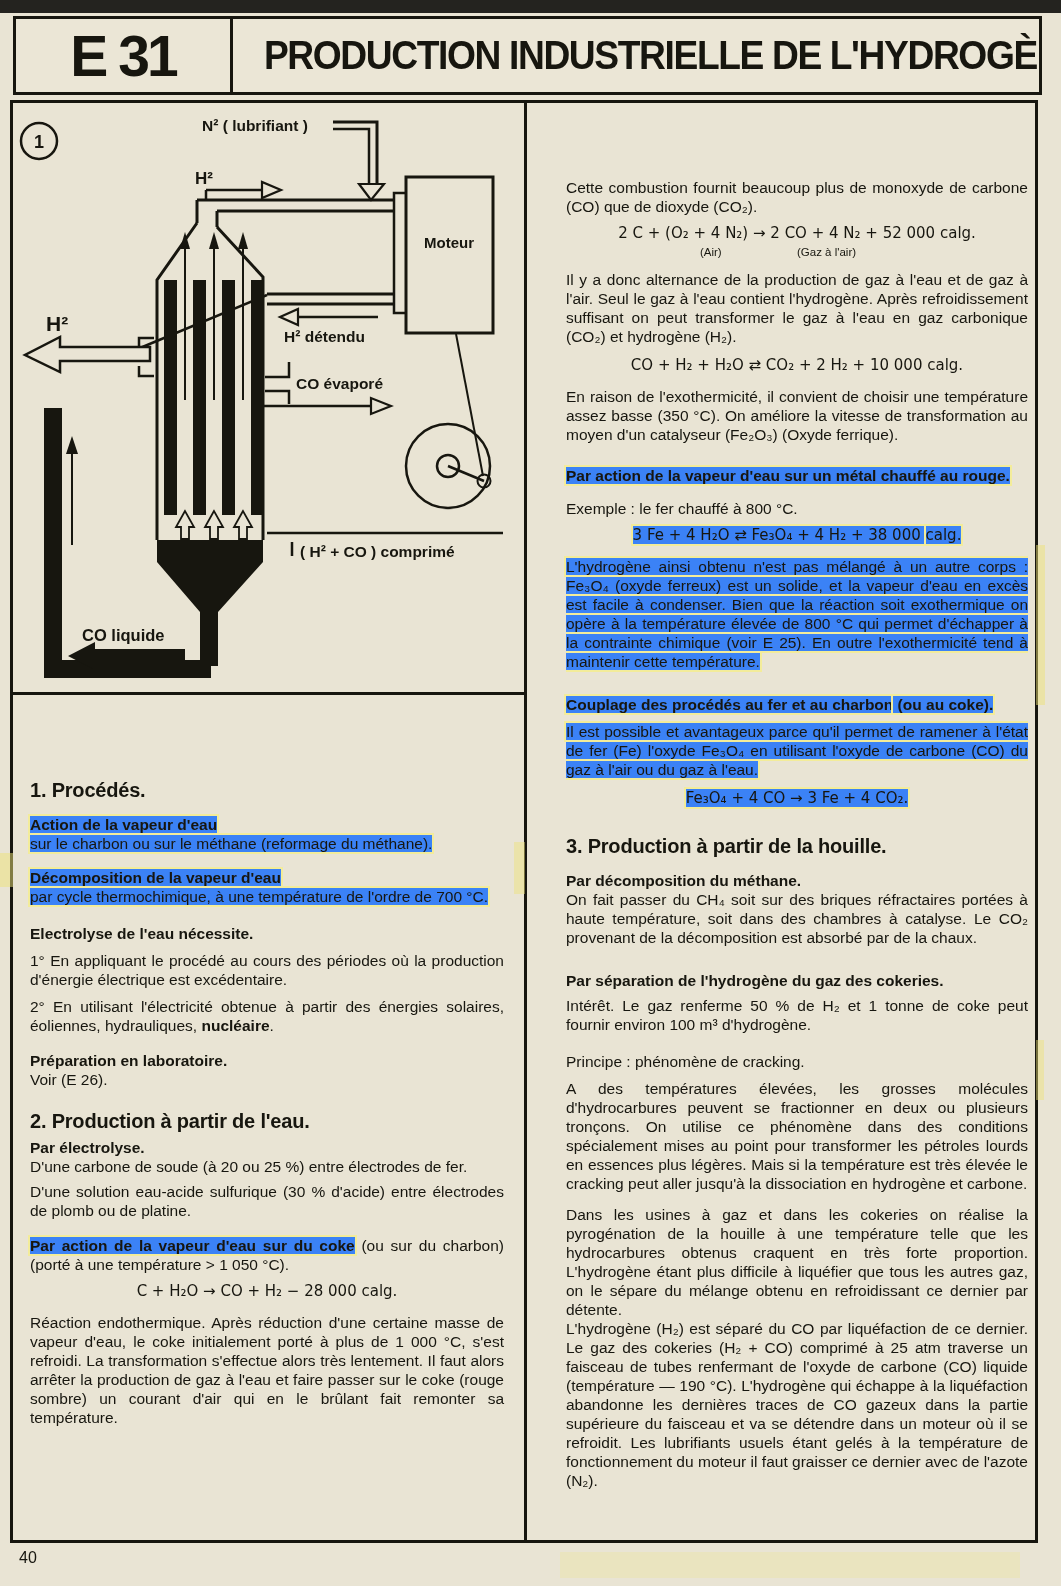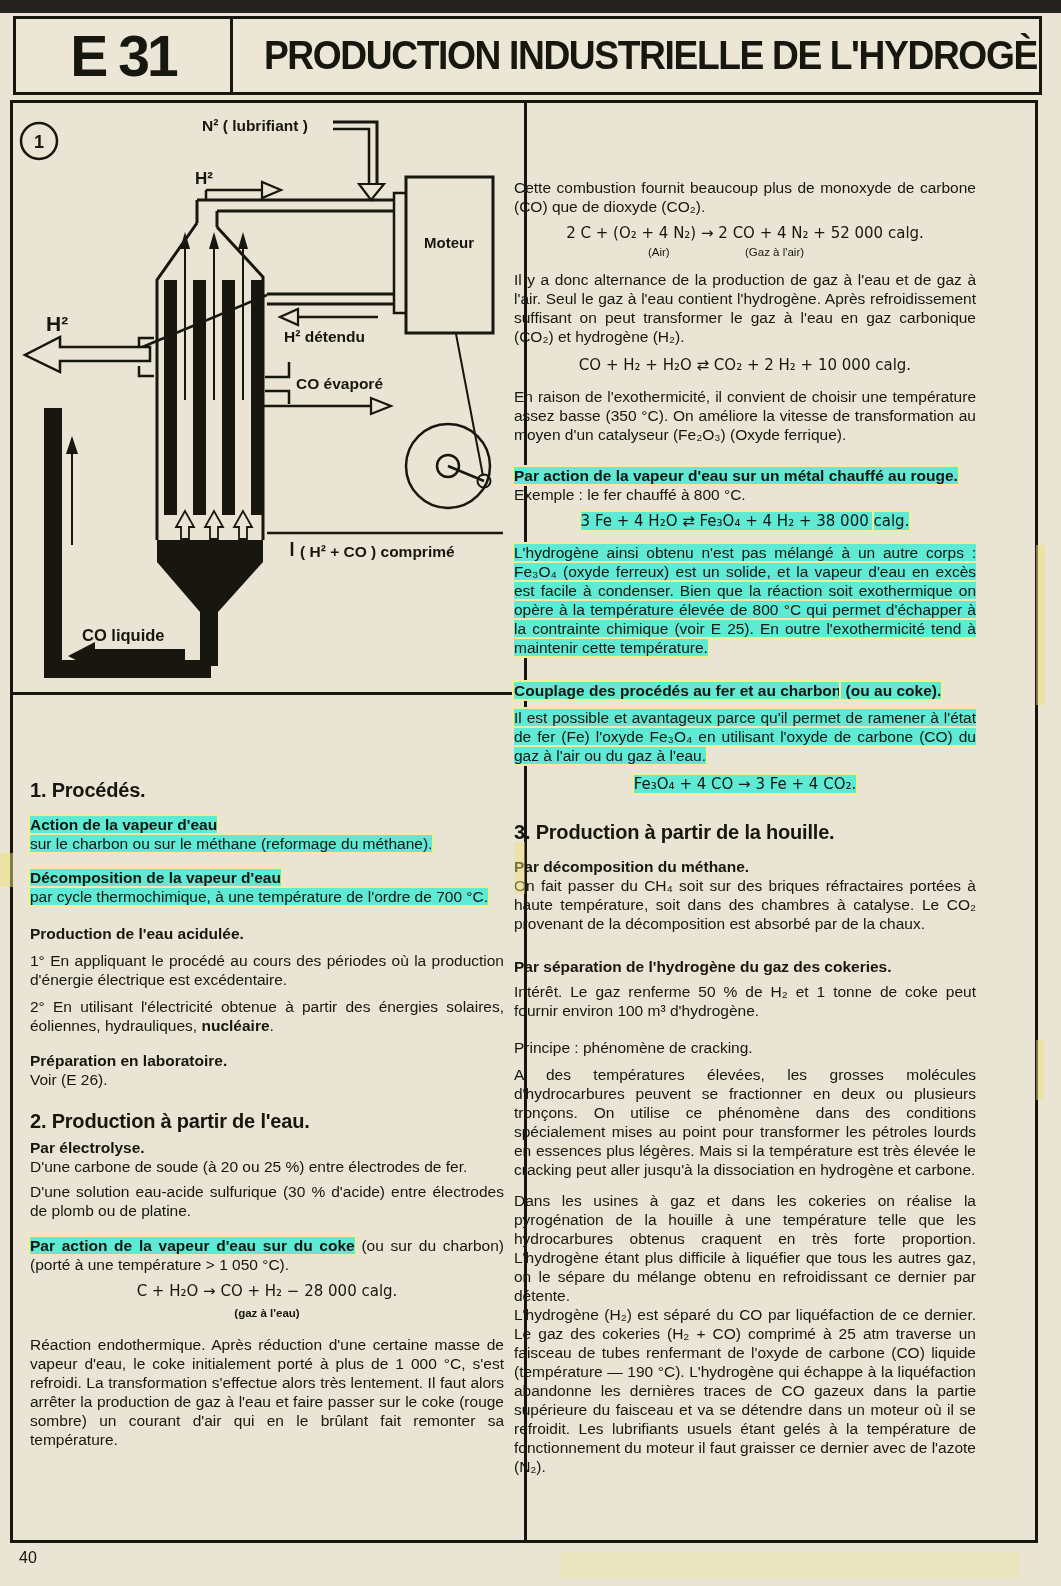--- a/index.html
+++ b/index.html
@@ -21,21 +21,21 @@
   svg.figure text{font-family:"Liberation Sans","DejaVu Sans",sans-serif;font-weight:bold;fill:#17160f;}
   .textcol{position:absolute;}
   .blk{margin:0;line-height:19px;font-size:15.5px;}
   .blk.h1{font-size:20px;font-weight:bold;line-height:25px;letter-spacing:-.2px;}
   .blk.h2{font-weight:bold;}
   .blk.p{text-align:justify;}
   .blk.eq{text-align:center;font-family:"DejaVu Sans",sans-serif;font-size:15px;position:relative;}
   .blk.eq.hasann{padding-bottom:17px;}
   .b{font-weight:bold;}
   .i{}
-  .hl{background:#5eead4;box-shadow:0 0 0 2px #f3ec9a;}
+  .hl{background:#3b82f6;box-shadow:0 0 0 2px #f3ec9a;}
   .caption{font-size:11.5px;font-weight:bold;text-align:center;margin-top:3px;font-family:"Liberation Sans",sans-serif;}
   .ann{position:absolute;top:19px;font-size:11.5px;font-family:"Liberation Sans",sans-serif;}
   .pagenum{position:absolute;left:19px;top:1549px;font-size:16px;}
   .streak{position:absolute;pointer-events:none;}
 </style>
 </head>
 <body>
 
 <div class="scan-top"></div>
 
@@ -121,41 +121,41 @@
   <text x="300" y="557" font-size="15.5">( H² + CO ) comprimé</text>
   <text x="82" y="641" font-size="16.5">CO  liquide</text>
 </svg>
 
 <div id="col-left" class="textcol" style="left:30px;top:778px;width:474px;">
     <div class="blk h1"><span class="b ">1. Procédés.</span></div>
     <div class="blk h2" style="margin-top: 12px;"><span class="b hl">Action de la vapeur d'eau</span></div>
     <div class="blk p"><span class="hl">sur le charbon ou sur le méthane (reformage du méthane).</span></div>
     <div class="blk h2" style="margin-top: 15px;"><span class="b hl">Décomposition de la vapeur d'eau</span></div>
     <div class="blk p"><span class="hl">par cycle thermochimique, à une température de l'ordre de 700 °C.</span></div>
-    <div class="blk h2" style="margin-top: 18px;"><span class="b ">Production de l'eau acidulée.</span></div>
+    <div class="blk h2" style="margin-top: 18px;"><span class="b ">Electrolyse de l'eau nécessite.</span></div>
     <div class="blk p" style="margin-top: 8px;"><span class="">1° En appliquant le procédé au cours des périodes où la production d'énergie électrique est excédentaire.</span></div>
     <div class="blk p" style="margin-top: 8px;"><span class="">2° En utilisant l'électricité obtenue à partir des énergies solaires, éoliennes, hydrauliques, </span><span class="b ">nucléaire</span><span class="">.</span></div>
     <div class="blk h2" style="margin-top: 16px;"><span class="b ">Préparation en laboratoire.</span></div>
     <div class="blk p"><span class="">Voir (E 26).</span></div>
     <div class="blk h1" style="margin-top: 20px;"><span class="b ">2. Production à partir de l'eau.</span></div>
     <div class="blk h2" style="margin-top: 4px;"><span class="b ">Par électrolyse.</span></div>
     <div class="blk p"><span class="i ">D'une carbone de soude</span><span class=""> (à 20 ou 25 %) entre électrodes de fer.</span></div>
     <div class="blk p" style="margin-top: 6px;"><span class="i ">D'une solution eau-acide sulfurique</span><span class=""> (30 % d'acide) entre électrodes de plomb ou de platine.</span></div>
     <div class="blk p" style="margin-top: 16px;"><span class="b hl">Par action de la vapeur d'eau sur du coke</span><span class=""> (ou sur du charbon) (porté à une température &gt; 1 050 °C).</span></div>
-    <div class="blk eq" style="margin-top: 8px;"><span class="">C + H₂O → CO + H₂ − 28 000 </span><span class="i ">calg.</span><div class="caption">(gaz à l'eau)</div></div>
+    <div class="blk eq" style="margin-top: 8px;"><span class="">C + H₂O → CO + H₂ − 28 000 </span><span class="i ">calg.</span></div>
     <div class="blk p" style="margin-top: 12px;"><span class="">Réaction endothermique. Après réduction d'une certaine masse de vapeur d'eau, le coke initialement porté à plus de 1 000 °C, s'est refroidi. La transformation s'effectue alors très lentement. Il faut alors arrêter la production de gaz à l'eau et faire passer sur le coke (rouge sombre) un courant d'air qui en le brûlant fait remonter sa température.</span></div>
   </div>
-<div id="col-right" class="textcol" style="left:514px;top:178px;width:462px;">
+<div id="col-right" class="textcol" style="left:566px;top:178px;width:462px;">
     <div class="blk p"><span class="">Cette combustion fournit beaucoup plus de monoxyde de carbone (CO) que de dioxyde (CO₂).</span></div>
     <div class="blk eq hasann" style="margin-top: 8px;"><span class="">2 C + (O₂ + 4 N₂) → 2 CO + 4 N₂ + 52 000 </span><span class="i ">calg.</span><span class="ann" style="left: 29%;">(Air)</span><span class="ann" style="left: 50%;">(Gaz à l'air)</span></div>
     <div class="blk p" style="margin-top: 10px;"><span class="">Il y a donc alternance de la production de gaz à l'eau et de gaz à l'air. Seul le gaz à l'eau contient l'hydrogène. Après refroidissement suffisant on peut transformer le gaz à l'eau en gaz carbonique (CO₂) et hydrogène (H₂).</span></div>
     <div class="blk eq" style="margin-top: 10px;"><span class="">CO + H₂ + H₂O ⇄ CO₂ + 2 H₂ + 10 000 </span><span class="i ">calg.</span></div>
     <div class="blk p" style="margin-top: 12px;"><span class="">En raison de l'exothermicité, il convient de choisir une température assez basse (350 °C). On améliore la vitesse de transformation au moyen d'un catalyseur (Fe₂O₃) (Oxyde ferrique).</span></div>
     <div class="blk h2" style="margin-top: 22px;"><span class="b hl">Par action de la vapeur d'eau sur un métal chauffé au rouge.</span></div>
-    <div class="blk p" style="margin-top: 0;"><span class="">Exemple : </span><span class="i ">le fer</span><span class=""> chauffé à 800 °C.</span></div>
+    <div class="blk p" style="margin-top: 14px;"><span class="">Exemple : </span><span class="i ">le fer</span><span class=""> chauffé à 800 °C.</span></div>
     <div class="blk eq" style="margin-top: 8px;"><span class="hl">3 Fe + 4 H₂O ⇄ Fe₃O₄ + 4 H₂ + 38 000 </span><span class="i hl">calg.</span></div>
     <div class="blk p" style="margin-top: 12px;"><span class="hl">L'hydrogène ainsi obtenu n'est pas mélangé à un autre corps : Fe₃O₄ (oxyde ferreux) est un solide, et la vapeur d'eau en excès est facile à condenser. Bien que la réaction soit exothermique on opère à la température élevée de 800 °C qui permet d'échapper à la contrainte chimique (voir E 25). En outre l'exothermicité tend à maintenir cette température.</span></div>
     <div class="blk h2" style="margin-top: 24px;"><span class="b hl">Couplage des procédés au fer et au charbon</span><span class="hl"> (ou au coke).</span></div>
     <div class="blk p" style="margin-top: 8px;"><span class="hl">Il est possible et avantageux parce qu'il permet de ramener à l'état de fer (Fe) l'oxyde Fe₃O₄ en utilisant l'oxyde de carbone (CO) du gaz à l'air ou du gaz à l'eau.</span></div>
     <div class="blk eq" style="margin-top: 10px;"><span class="hl">Fe₃O₄ + 4 CO → 3 Fe + 4 CO₂.</span></div>
     <div class="blk h1" style="margin-top: 26px;"><span class="b ">3. Production à partir de la houille.</span></div>
     <div class="blk h2" style="margin-top: 12px;"><span class="b ">Par décomposition du méthane.</span></div>
     <div class="blk p"><span class="">On fait passer du CH₄ soit </span><span class="i ">sur des briques réfractaires</span><span class=""> portées à haute température, soit </span><span class="i ">dans des chambres à catalyse</span><span class="">. Le CO₂ provenant de la décomposition est absorbé par de la chaux.</span></div>
     <div class="blk h2" style="margin-top: 24px;"><span class="b ">Par séparation de l'hydrogène du gaz des cokeries.</span></div>
     <div class="blk p" style="margin-top: 6px;"><span class="i ">Intérêt.</span><span class=""> Le gaz renferme 50 % de H₂ et 1 </span><span class="i ">tonne</span><span class=""> de coke peut fournir environ 100 </span><span class="i ">m³</span><span class=""> d'hydrogène.</span></div>

